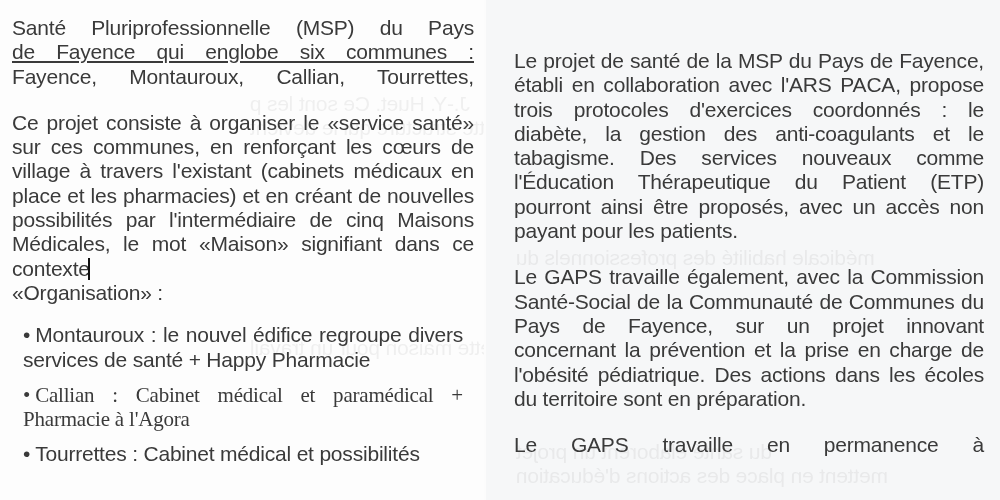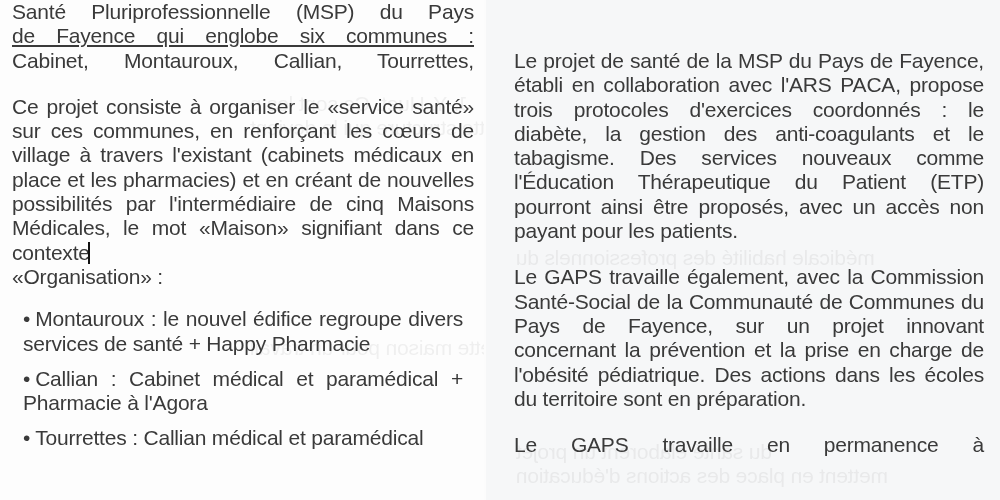--- a/index.html
+++ b/index.html
@@ -34,41 +34,41 @@
 
 <div class="page">
 
   <div class="col col-left">
     <div class="ghost" style="left:250px;top:92px;">J.-Y. Huet. Ce sont les p</div>
     <div class="ghost" style="left:250px;top:116px;">participent à cette structure qui le devient</div>
     <div class="ghost" style="left:250px;top:336px;">cette maison pour un travail</div>
 
     <div class="inner">
       <p style="margin-bottom:22px;">
-        <span style="display:block;text-align-last:justify;">Santé Pluriprofessionnelle (MSP) du Pays</span>
+        <span style="display:block;text-align-last:justify;margin-top:16px;">Santé Pluriprofessionnelle (MSP) du Pays</span>
         <span style="display:block;text-align-last:justify;text-decoration:underline;">de Fayence qui englobe six communes :</span>
-        <span style="display:block;text-align-last:justify;">Cabinet, Montauroux, Callian, Tourrettes,</span>
+        <span style="display:block;text-align-last:justify;">Fayence, Montauroux, Callian, Tourrettes,</span>
       </p>
 
       <p style="margin-bottom:0;">
         <span>Ce projet consiste à organiser le «service santé» sur ces communes, en renforçant les cœurs de village à travers l'existant (cabinets médicaux en place et les pharmacies) et en créant de nouvelles possibilités par l'intermédiaire de cinq Maisons Médicales, le mot «Maison» signifiant dans ce contexte</span><span class="cursor"></span>
       </p>
       <p style="margin-bottom:18px;">
         <span>«Organisation» :</span>
       </p>
 
       <ul class="bullets">
         <li style="text-align:justify;">
           <span class="bullet-dot">•</span><span>Montauroux : le nouvel édifice regroupe divers services de santé + Happy Pharmacie</span>
         </li>
-        <li style="text-align:justify;">
+        <li style="text-align:justify;font-family:Liberation Serif, serif;">
           <span class="bullet-dot">•</span><span>Callian : Cabinet médical et paramédical + Pharmacie à l'Agora</span>
         </li>
         <li>
-          <span class="bullet-dot">•</span><span>Tourrettes : Callian médical et paramédical</span>
+          <span class="bullet-dot">•</span><span>Tourrettes : Cabinet médical et possibilités</span>
         </li>
       </ul>
     </div>
   </div>
 
   <div class="col col-right">
     <div class="ghost" style="left:30px;top:246px;">médicale habilité des professionnels du</div>
     <div class="ghost" style="left:30px;top:440px;">du santé élaborent un projet</div>
     <div class="ghost" style="left:30px;top:464px;">mettent en place des actions d'éducation</div>
 

